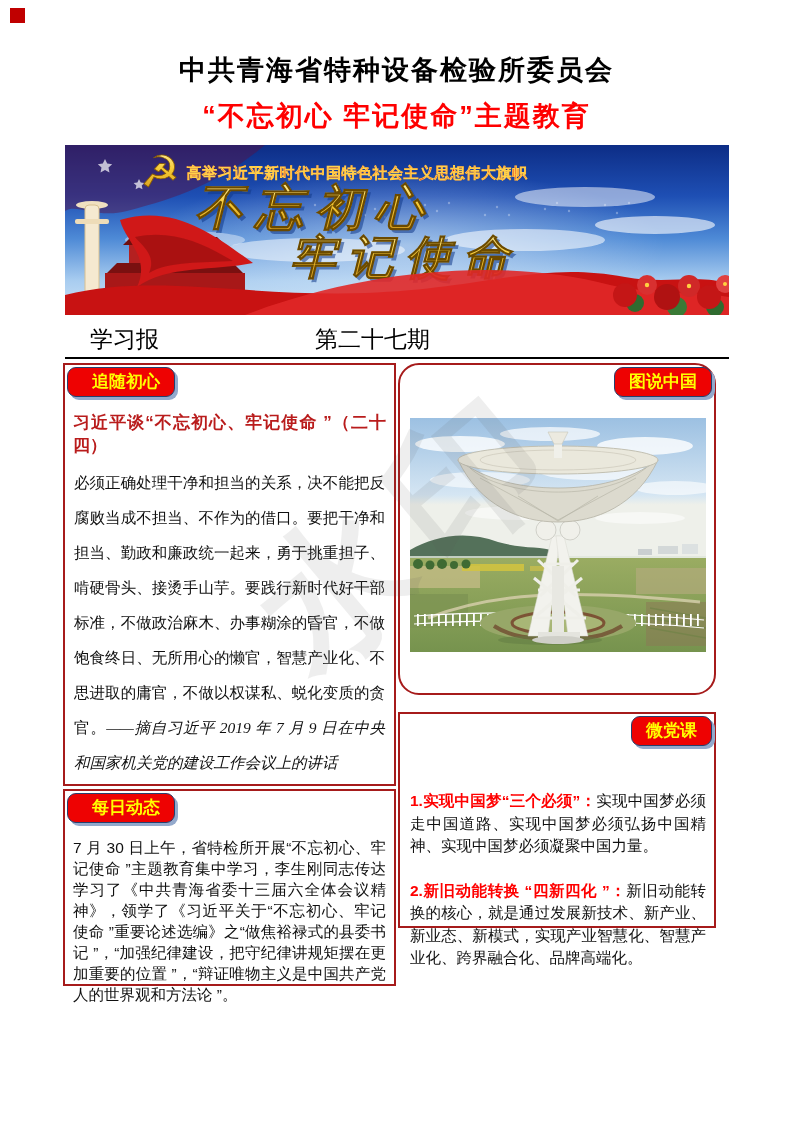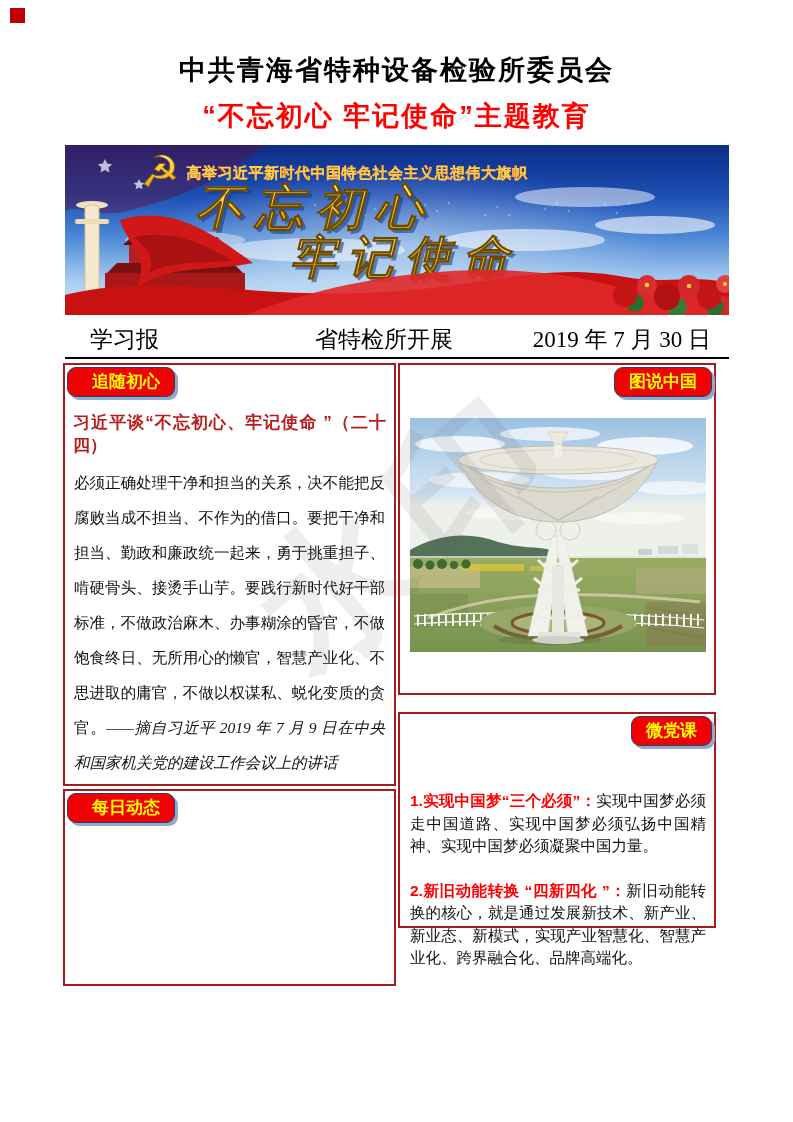--- a/index.html
+++ b/index.html
@@ -15,21 +15,21 @@
   .banner{position:absolute;left:65px;top:145px;width:664px;height:170px;overflow:hidden;}
   .masthead{position:absolute;left:65px;top:324px;width:664px;height:32px;font-size:23px;}
   .masthead .paper-name{position:absolute;left:25px;top:0;}
   .masthead .issue{position:absolute;left:250px;top:0;}
   .masthead .date{position:absolute;right:18px;top:0;}
   .masthead-rule{position:absolute;left:65px;top:357px;width:664px;height:0;border-top:2px solid #000;}
 
   .box{position:absolute;border:2px solid #a61b1b;background:#fff;box-sizing:border-box;}
   #box-follow{left:63px;top:363px;width:333px;height:423px;}
   #box-daily{left:63px;top:789px;width:333px;height:197px;}
-  #box-picture{left:398px;top:363px;width:318px;height:332px;}
+  #box-picture{left:398px;top:363px;width:318px;height:332px;border-radius:21px;}
   #box-lesson{left:398px;top:712px;width:318px;height:216px;}
 
   .badge{position:absolute;top:2px;font-family:"Liberation Sans","DejaVu Sans",sans-serif;
          font-size:17px;font-weight:bold;color:#ffff00;background:#ee0202;
          padding:5px 14px 6px;border-radius:9px;border:1px solid #26406e;
          box-shadow:3px 3px 0 #93a9cc;line-height:1;white-space:nowrap;}
   .badge-left{left:2px;padding-left:24px;}
   .badge-right{right:2px;}
 
   .follow-heading{margin:46px 8px 0;font-family:Liberation Sans, sans-serif;
@@ -154,35 +154,35 @@
           <circle cx="660" cy="139" r="9" fill="#e04040"></circle>
         <circle cx="582" cy="140" r="2.2" fill="#ffd040"></circle>
           <circle cx="624" cy="141" r="2.2" fill="#ffd040"></circle>
         <circle cx="660" cy="139" r="2" fill="#ffd040"></circle>
       </g>
     </svg>
   </div>
 
   <div class="masthead">
     <span class="paper-name">学习报</span>
-    <span class="issue">省特检所开展</span>
-    <span class="date">2019 年 7 月 30 日</span>
+    <span class="issue">第二十七期</span>
   </div>
   <div class="masthead-rule"></div>
 
   <div class="box" id="box-follow">
     <span class="badge badge-left">追随初心</span>
     <div class="follow-heading">习近平谈“不忘初心、牢记使命 ”（二十四）</div>
     <div class="follow-body">
       <span>必须正确处理干净和担当的关系，决不能把反腐败当成不担当、不作为的借口。要把干净和担当、勤政和廉政统一起来，勇于挑重担子、啃硬骨头、接烫手山芋。要践行新时代好干部标准，不做政治麻木、办事糊涂的昏官，不做饱食终日、无所用心的懒官，智慧产业化、不思进取的庸官，不做以权谋私、蜕化变质的贪官。</span><span class="source-note">——摘自习近平 2019 年 7 月 9 日在中央和国家机关党的建设工作会议上的讲话</span>
     </div>
   </div>
 
   <div class="box" id="box-daily">
     <span class="badge badge-left">每日动态</span>
+    <div class="daily-body">7 月 30 日上午，省特检所开展“不忘初心、牢记使命 ”主题教育集中学习，李生刚同志传达学习了《中共青海省委十三届六全体会议精神》，领学了《习近平关于“不忘初心、牢记使命 ”重要论述选编》之“做焦裕禄式的县委书记 ”，“加强纪律建设，把守纪律讲规矩摆在更加重要的位置 ”，“辩证唯物主义是中国共产党人的世界观和方法论 ”。</div>
   </div>
 
   <div class="box" id="box-picture">
     <span class="badge badge-right">图说中国</span>
     <div class="photo-frame">
       <svg width="296" height="234" viewBox="0 0 296 234">
         <defs>
           <linearGradient id="psky" x1="0" y1="0" x2="0" y2="1">
             <stop offset="0" stop-color="#9cc0e2"></stop>
               <stop offset="0.55" stop-color="#d5e6f3"></stop>

